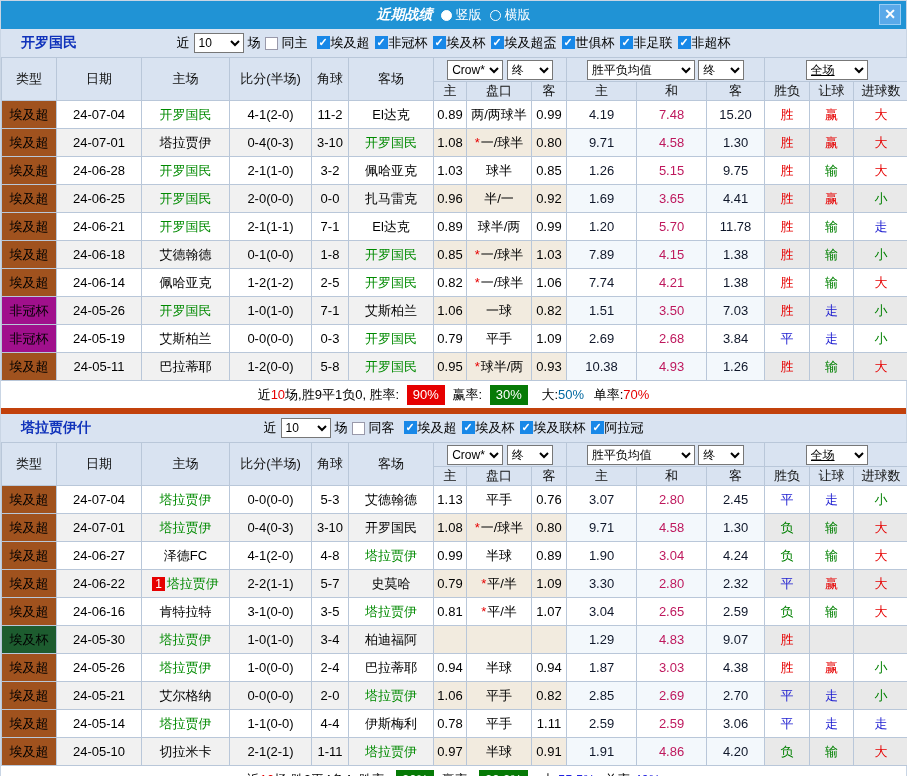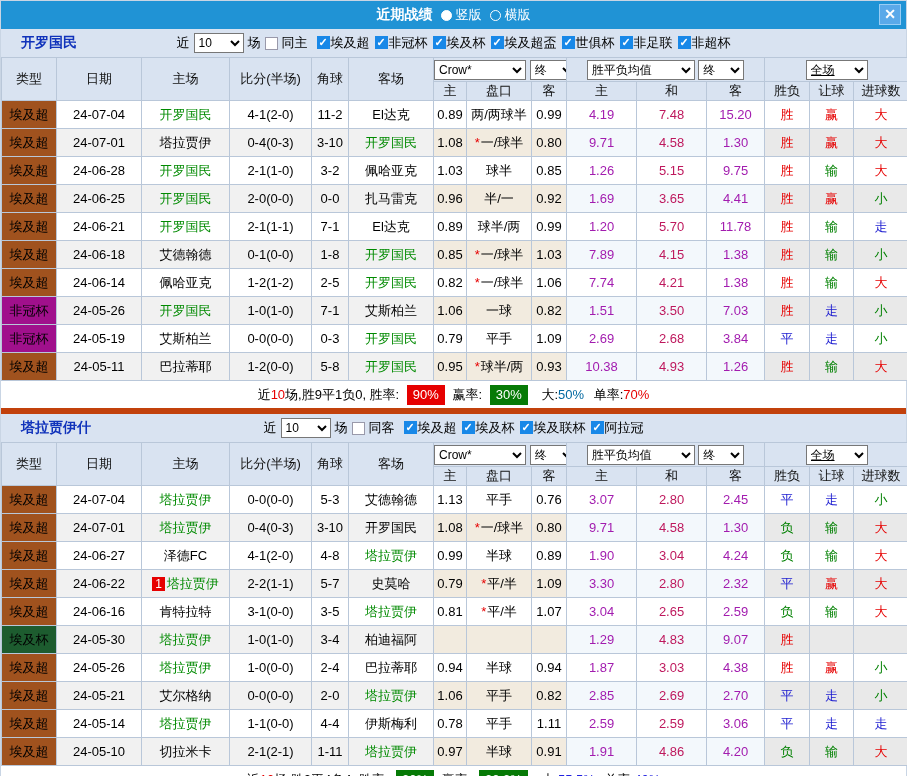--- a/index.html
+++ b/index.html
@@ -1,35 +1,35 @@
 <!DOCTYPE html>
 <html><head>
 <meta charset="utf-8">
 <style>
   html,body{margin:0;padding:0;background:#fff;}
   body{width:907px;font-family:"Liberation Sans",sans-serif;-webkit-font-smoothing:antialiased;}
   .app{width:907px;border:1px solid #c9d5e4;box-sizing:border-box;}
 
   
   .titlebar{height:28px;background:#2093d5;position:relative;display:flex;align-items:center;justify-content:center;color:#fff;font-size:13px;}
-  .win-title{font-weight:bold;font-size:14px;}
+  .win-title{font-weight:bold;font-size:14px;font-style:italic;}
   .radio{width:9px;height:9px;border:1px solid #fff;border-radius:50%;display:inline-block;margin:0 4px 0 8px;}
   .radio.sel{background:#fff;}
   .radio-label{color:#fff;}
   .radio-opt{display:inline-flex;align-items:center;cursor:pointer;}
   .close-btn{position:absolute;right:5px;top:3px;width:22px;height:21px;background:#5aa9e9;border:1px solid #98cdf5;color:#fff;font-size:14px;font-weight:bold;text-align:center;line-height:19px;cursor:pointer;box-sizing:border-box;}
 
   
   .section-head{height:28px;background:#d9e3f1;position:relative;display:flex;align-items:center;justify-content:center;font-size:13px;border-top:6px solid #c2410c;color:#000;}
   .team-name{position:absolute;left:20px;color:#1133bb;font-weight:bold;font-size:14px;}
   .filter-bar{display:inline-flex;align-items:center;}
   .filter-bar > *{margin:0 2px;}
   select{font-size:12px;height:20px;border:1px solid #777;background:#fff;font-family:inherit;}
   .sel-count{width:50px;}
-  .sel-company{width:92px;}
+  .sel-company{width:56px;}
   .sel-time{width:46px;}
   .sel-avg{width:108px;}
   .sel-scope{width:62px;text-decoration:underline;}
   .cb{width:13px;height:13px;border:1px solid #99a;background:#fff;display:inline-block;position:relative;box-sizing:border-box;flex:none;}
   .cb.on{background:#1888e8;border-color:#1888e8;}
   .cb.on::after{content:"✓";position:absolute;left:1px;top:-1px;color:#fff;font-size:11px;line-height:13px;font-weight:bold;}
   .lg{display:inline-flex;align-items:center;margin-left:5px;cursor:pointer;}
   .lg span+span{margin-left:1px;}
 
   
@@ -44,21 +44,21 @@
   td.c-date{color:#333;}
   .self{color:#008a00;}
   td.c-score{color:#e23b3b;}
   td.c-odds{background:#fcf5e9;color:#333;}
   tr.alt td.c-odds{background:#f2ebdf;}
   td.c-hc{background:#fcf5e9;color:#2244cc;}
   tr.alt td.c-hc{background:#f2ebdf;}
   .star{color:#e60000;margin-right:1px;}
   td.c-avg{background:#e6f1fa;}
   tr.alt td.c-avg{background:#f3f8fc;}
-  td.c-avg.side{color:#a21caf;}
+  td.c-avg.side{color:#0f172a;}
   td.c-avg.mid{color:#be185d;}
   td.c-res{background:#fff;}
   tr.alt td.c-res{background:#e9e9e9;}
   .rank-badge{background:#e60000;color:#fff;padding:0 3px;margin-right:2px;font-size:12px;}
 
   
   .summary{height:27px;line-height:27px;text-align:center;font-size:13px;color:#000;background:#fff;}
   .summary .num{color:#e60000;}
   .badge{display:inline-block;color:#fff;padding:0 6px;margin:0 4px;line-height:20px;font-size:13px;}
   .gap{margin-left:6px;}

